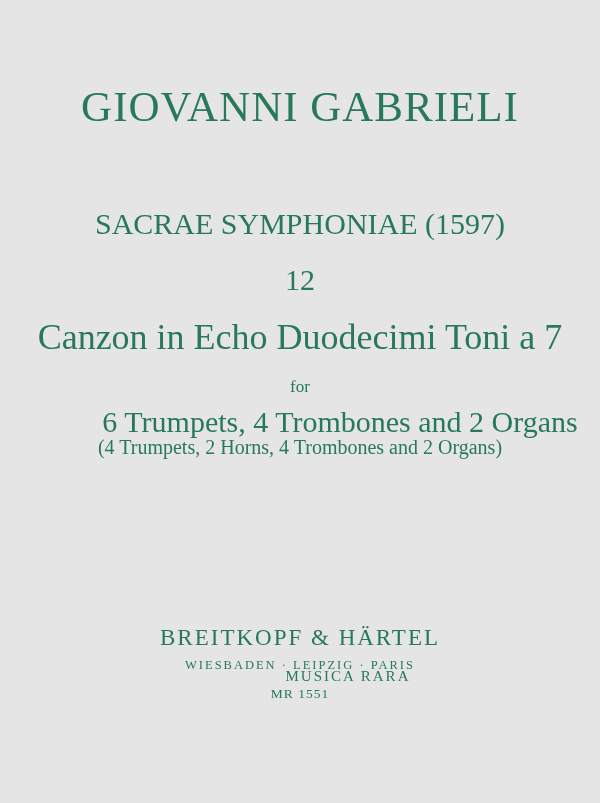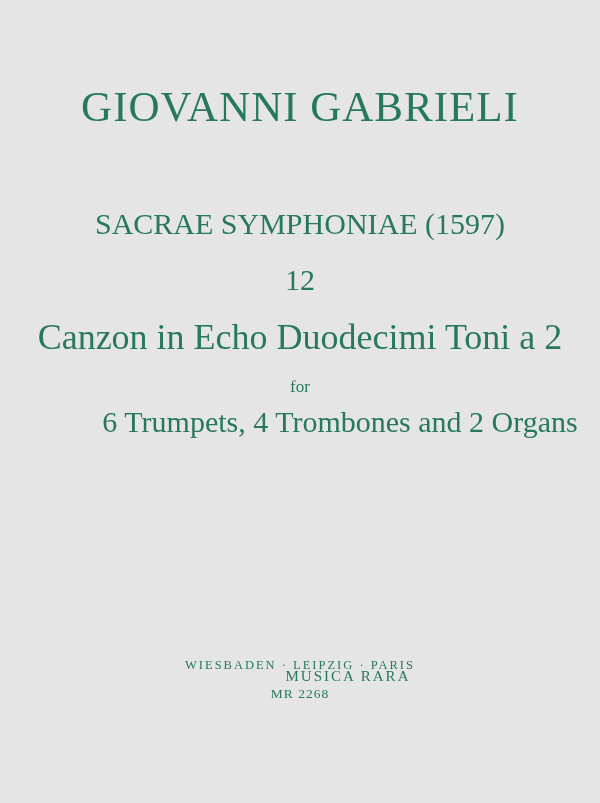--- a/index.html
+++ b/index.html
@@ -83,27 +83,29 @@
 <body>
 
 <div class="page">
 
   <div class="line composer">GIOVANNI GABRIELI</div>
 
   <div class="line collection">SACRAE SYMPHONIAE (1597)</div>
 
   <div class="line collection-number">12</div>
 
-  <div class="line work-title">Canzon in Echo Duodecimi Toni a 2</div>
+  <div class="line work-title">Canzon in Echo Duodecimi Toni a 7</div>
 
   <div class="line for-label">for</div>
 
   <div class="line instrumentation">6 Trumpets, 4 Trombones and 2 Organs</div>
 
+  <div class="line instrumentation-alt">(4 Trumpets, 2 Horns, 4 Trombones and 2 Organs)</div>
 
+  <div class="line publisher-name">BREITKOPF &amp; HÄRTEL</div>
 
   <div class="line publisher-cities">WIESBADEN · LEIPZIG · PARIS</div>
 
   <div class="line imprint">MUSICA RARA</div>
 
-  <div class="line plate-number">MR 2268</div>
+  <div class="line plate-number">MR 1551</div>
 
 </div>
 
 </body></html>

